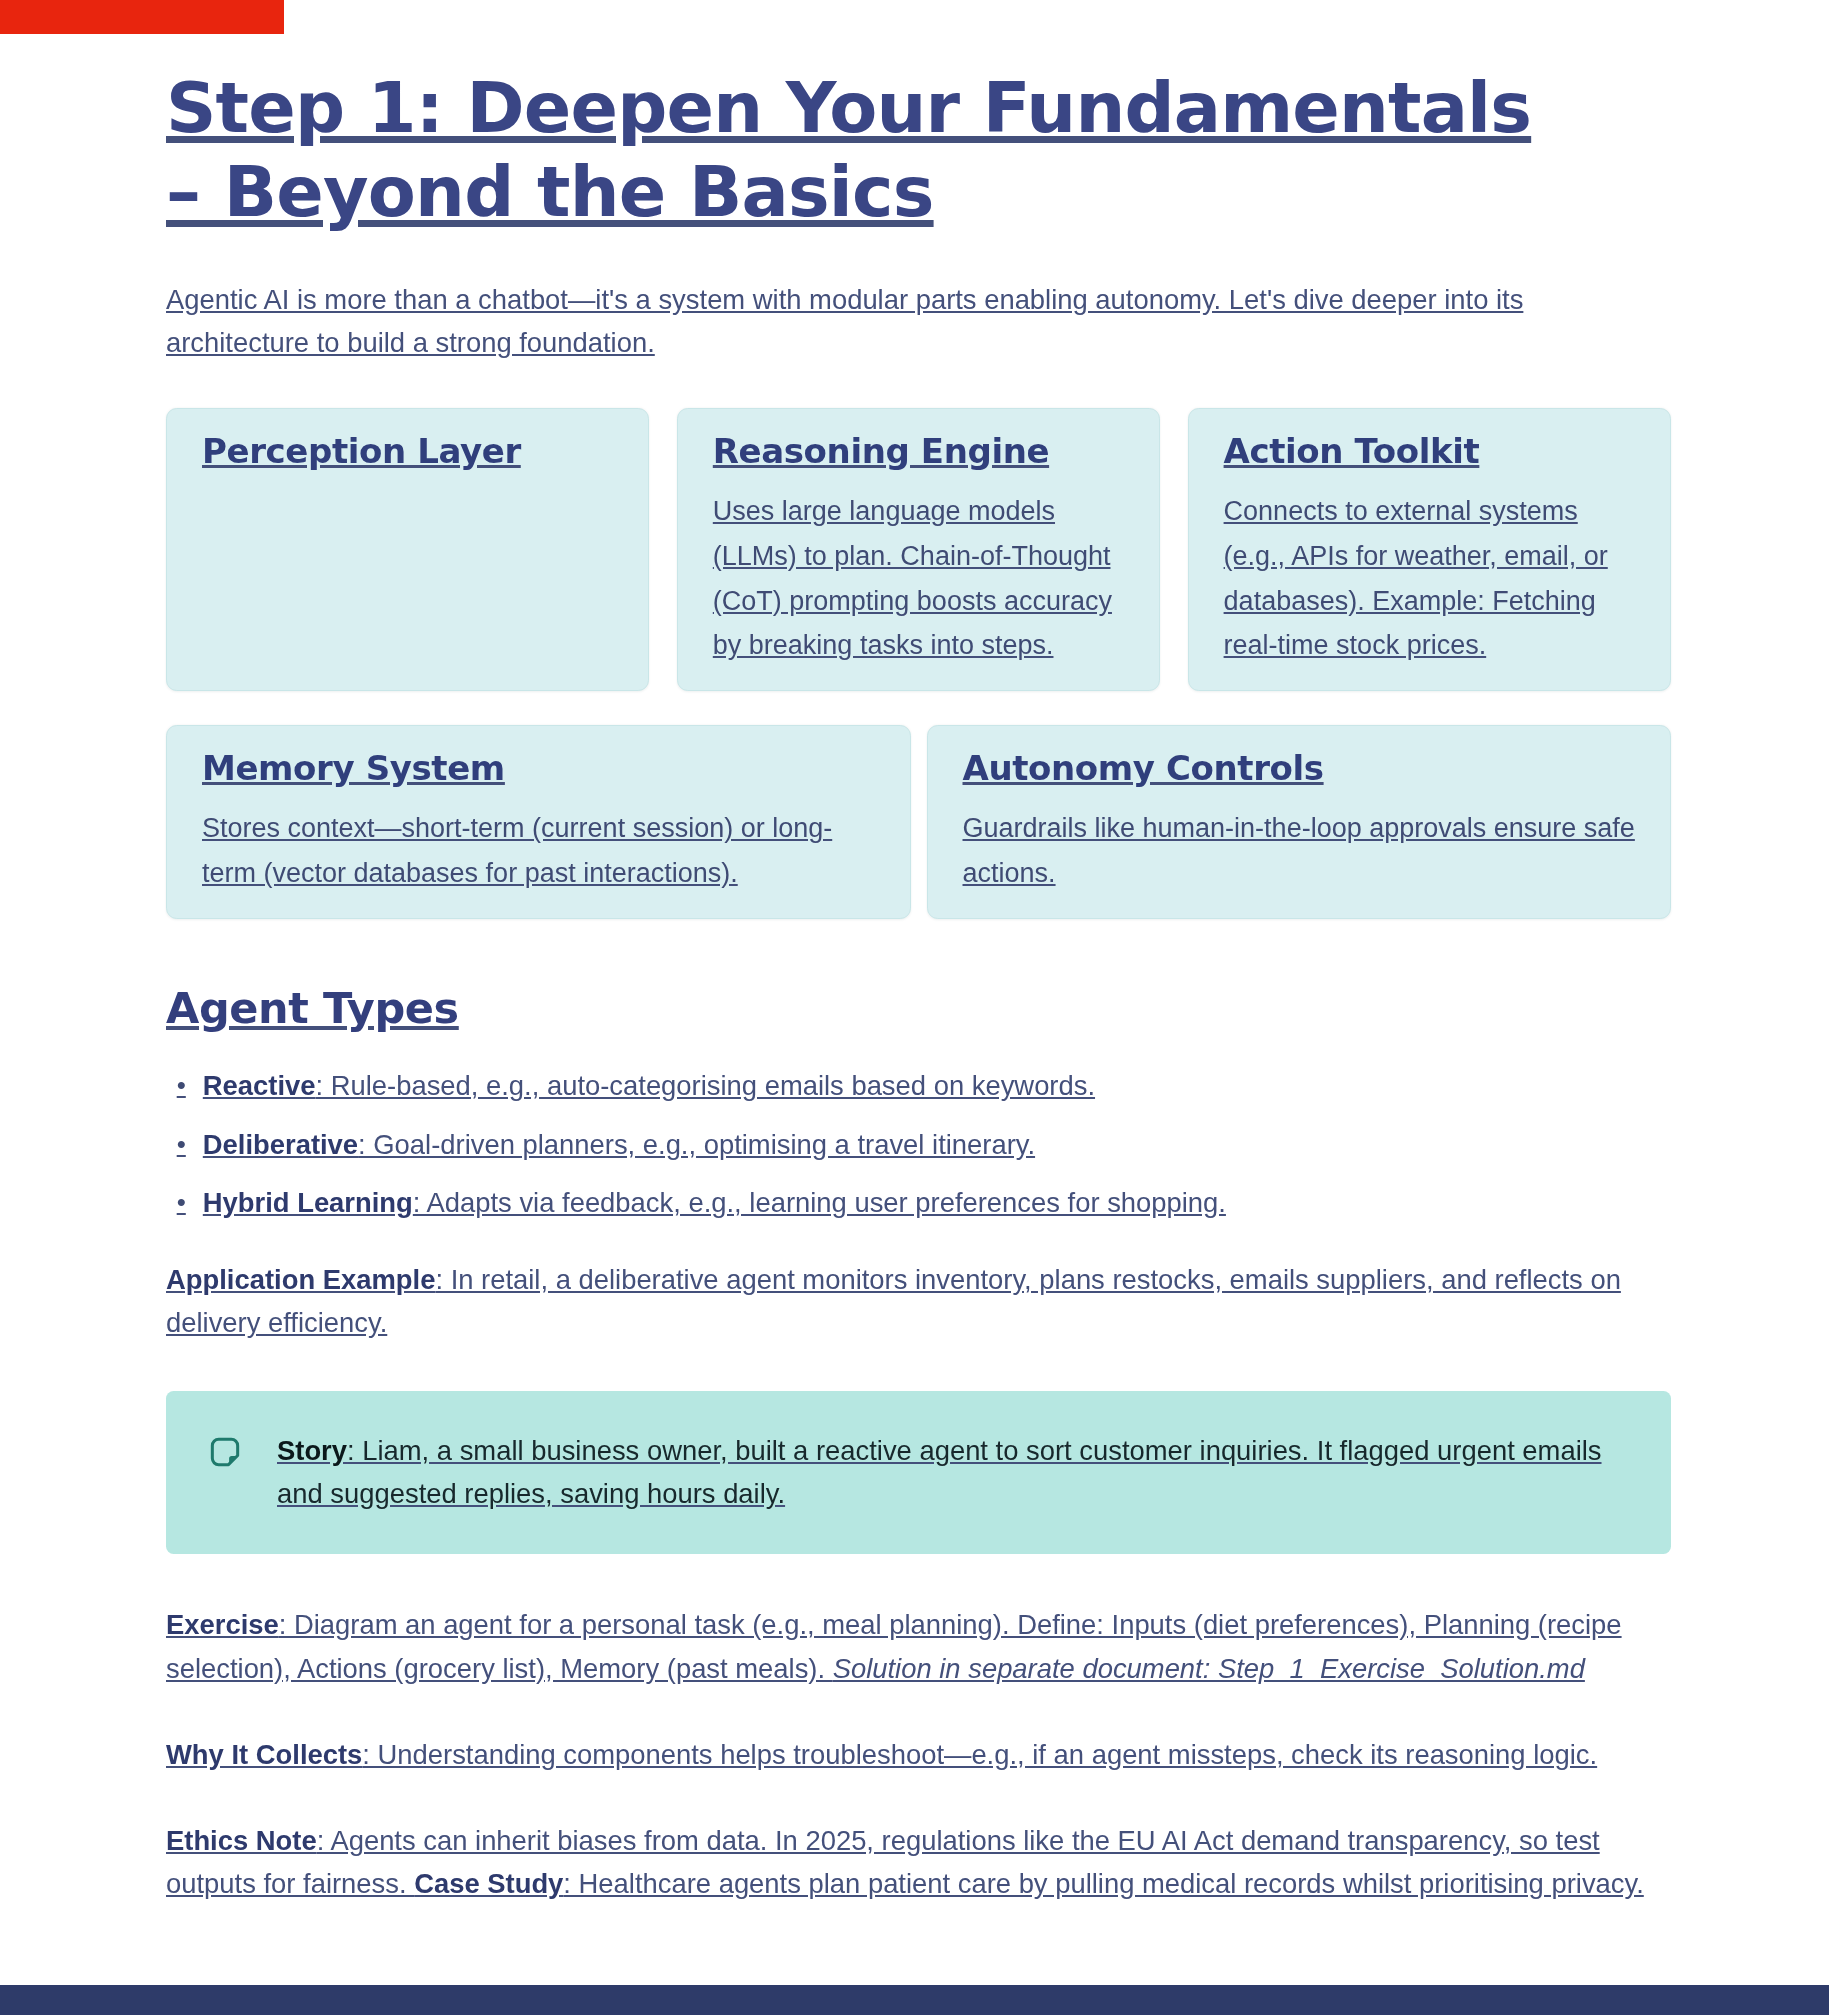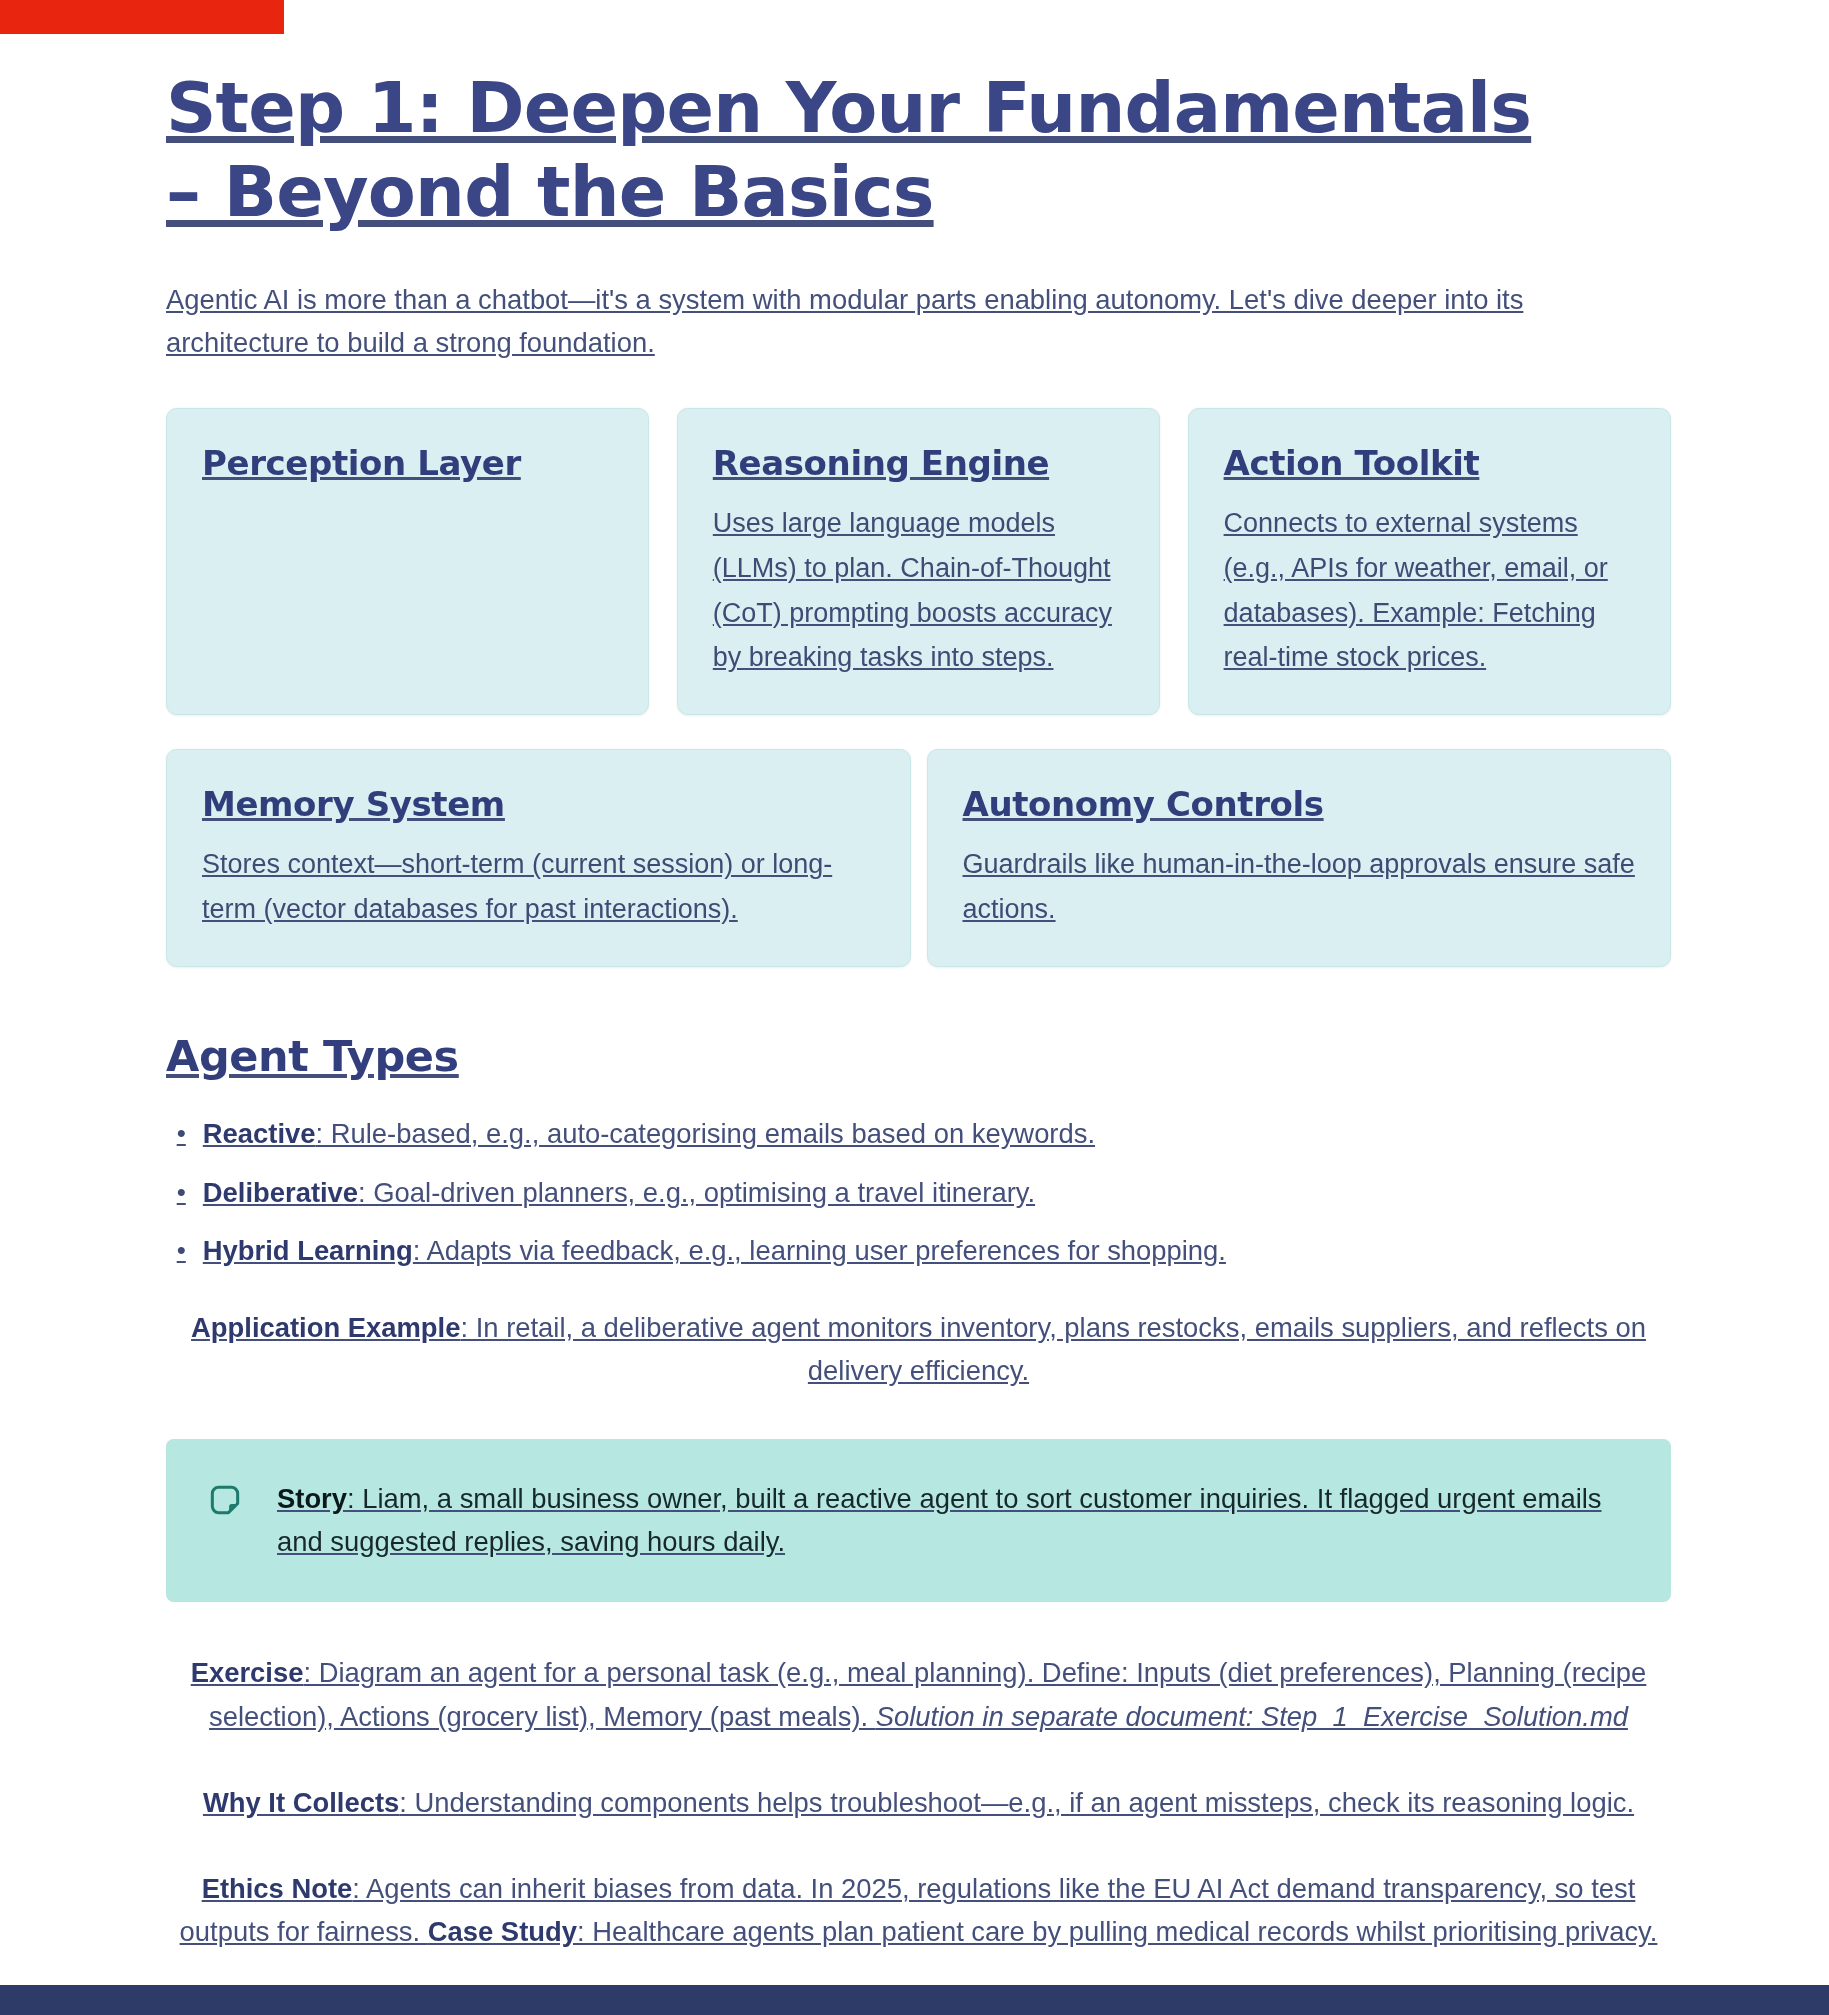--- a/index.html
+++ b/index.html
@@ -48,21 +48,21 @@
   .cards-row-2 {
     margin-top:34px;
     display:grid;
     grid-template-columns:1fr 1fr;
     gap:16px;
   }
   .card {
     background:#d9eff1;
     border:0.8px solid #c9e6e8;
     border-radius:10.7px;
-    padding:34px 35px;
+    padding:22px 35px;
     box-shadow:0 0.8px 2.3px rgba(30,60,70,0.08);
   }
   .card h3 {
     font-family:"DejaVu Sans", sans-serif;
     font-weight:800;
     color:#303f7c;
     font-size:34px;
     letter-spacing:-0.4px;
     margin-bottom:18.3px;
   }
@@ -81,21 +81,21 @@
   }
   ul.agent-list { margin-top:35px; list-style:none; }
   ul.agent-list li {
     display:flex;
     gap:17px;
     margin-bottom:23px;
     font-size:27.4px;
     line-height:1.3;
   }
   .bullet-dot { color:#3f4b74; font-size:26px; line-height:1.35; padding-left:10.7px; }
-  .para { margin-top:37px; font-size:27.4px; line-height:1.58;text-align:center; }
+  .para { margin-top:37px; font-size:27.4px; line-height:1.58; }
   strong.inline-label { color:#2e3a6d; font-weight:bold; }
   .callout {
     margin-top:46px;
     background:#b6e7e1;
     border-radius:7.6px;
     padding:38px 40px;
     display:flex;
     align-items:flex-start;
     gap:33px;
     color:#17282c;

